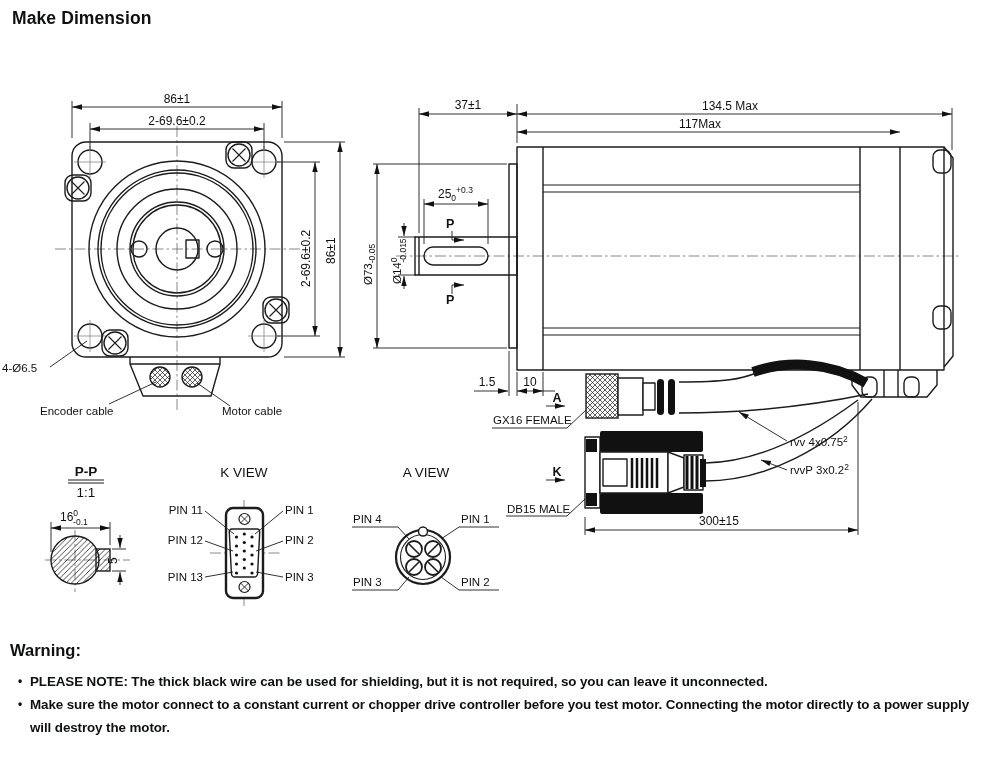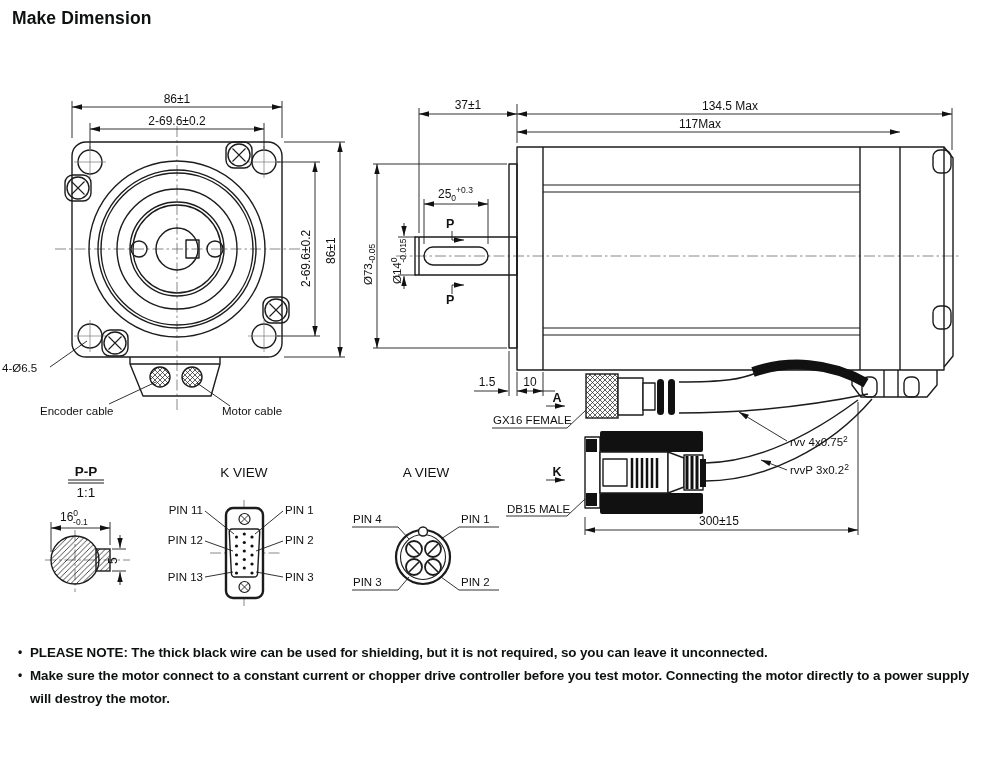--- a/index.html
+++ b/index.html
@@ -366,20 +366,21 @@
       <path class="tl" d="M499,527 H459 L441,539"></path>
       <text class="lb" x="353" y="586">PIN 3</text>
       <path class="tl" d="M352,590 H398 L409,577"></path>
       <text class="lb" x="461" y="586">PIN 2</text>
       <path class="tl" d="M499,590 H459 L441,577"></path>
     </g>
   </g>
 </svg>
 
 <div id="warning-block">
+  <h2>Warning:</h2>
   <div class="wli">
     <span class="dot">•</span>
     <span class="wtext">PLEASE NOTE: The thick black wire can be used for shielding, but it is not required, so you can leave it unconnected.</span>
   </div>
   <div class="wli">
     <span class="dot">•</span>
     <span class="wtext">Make sure the motor connect to a constant current or chopper drive controller before you test motor. Connecting the motor directly to a power supply will destroy the motor.</span>
   </div>
 </div>
 

